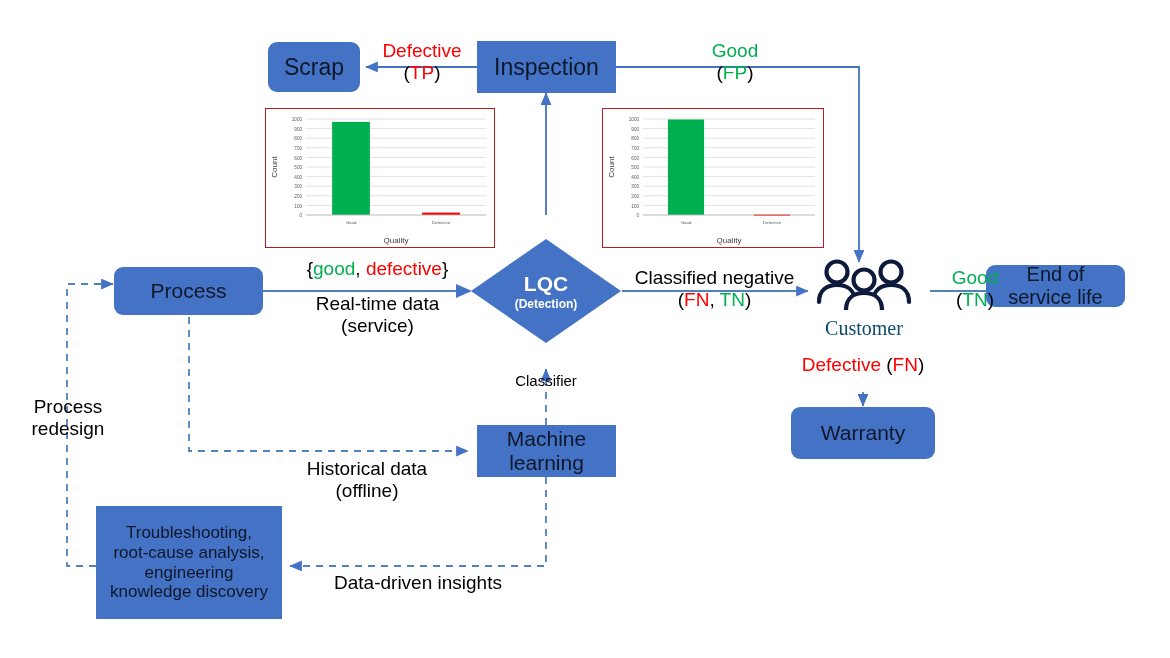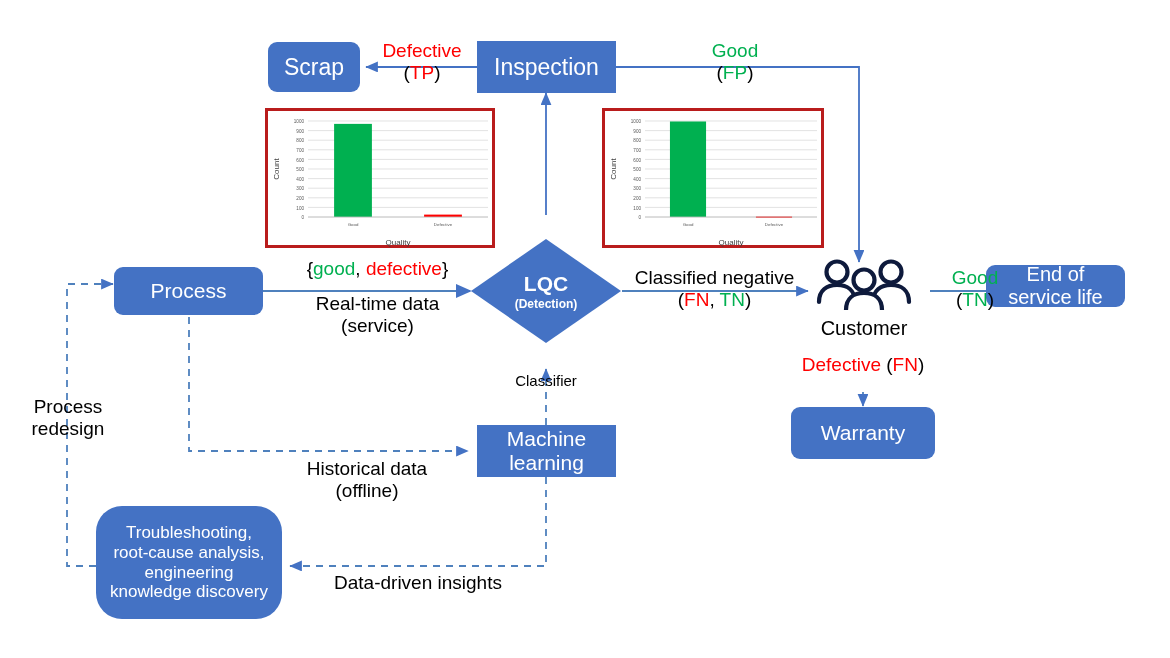--- a/index.html
+++ b/index.html
@@ -17,21 +17,21 @@
     background: #ffffff;
   }
   svg.edges {
     position: absolute; left: 0; top: 0;
     width: 1170px; height: 658px;
     pointer-events: none;
   }
   .node {
     position: absolute;
     background: #4472C4;
-    color: #ffffff;
+    color: #0f172a;
     display: flex;
     flex-direction: column;
     justify-content: center;
     text-align: center;
     line-height: 1.15;
     box-sizing: border-box;
   }
   .node.rounded { border-radius: 9px; }
   .node.sharp { border-radius: 0; }
 
@@ -62,30 +62,30 @@
     align-items: center; justify-content: center;
     color: #fff;
   }
   #lqc .t1 { font-size: 21px; }
   #lqc .t2 { font-size: 12px; margin-top: 1px; }
 
   
   .chartbox {
     position: absolute;
     background: #ffffff;
-    border: 3px solid #b91c1c;
+    border: 1px solid #b91c1c;
     box-sizing: border-box;
   }
   .chart-inner { position: absolute; inset: 0; }
   .chart-svg { position: absolute; left: 0; top: 0; }
 
   
   #customer-icon { position: absolute; }
 
-  .cap { position: absolute; text-align: center; white-space: nowrap; color:#000000; }
+  .cap { position: absolute; text-align: center; white-space: nowrap; color:#0c4a6e;font-family:Liberation Serif, serif; }
 </style>
 </head>
 <body>
 
 <div id="stage">
 
   <svg class="edges" viewBox="0 0 1170 658">
     <defs>
       <marker id="arrow" markerWidth="8" markerHeight="8" refX="6.6" refY="3" orient="auto">
         <path d="M0,0 L7,3 L0,6 z" fill="#4472C4"></path>
@@ -148,21 +148,21 @@
 
   <div class="node rounded" id="warranty" style="left:791px; top:407px; width:144px; height:52px; font-size:21px;">
     <span>Warranty</span>
   </div>
 
   <div class="node sharp" id="machine-learning" style="left:477px; top:425px; width:139px; height:52px; font-size:21px;">
     <span>Machine</span>
     <span>learning</span>
   </div>
 
-  <div class="node sharp" id="troubleshooting" style="left:96px; top:506px; width:186px; height:113px; font-size:17px;border-radius:26px;">
+  <div class="node sharp" id="troubleshooting" style="left:96px; top:506px; width:186px; height:113px; font-size:17px;">
     <span>Troubleshooting,</span>
     <span>root-cause analysis,</span>
     <span>engineering</span>
     <span>knowledge discovery</span>
   </div>
 
   <div id="customer-icon" style="left:816px; top:258px; width:96px; height:52px;">
     <svg viewBox="0 0 96 52" width="96" height="52">
       <g fill="none" stroke="#0E1A3C" stroke-width="4.2" stroke-linecap="round">
         <circle cx="21" cy="14" r="10.5"></circle>

